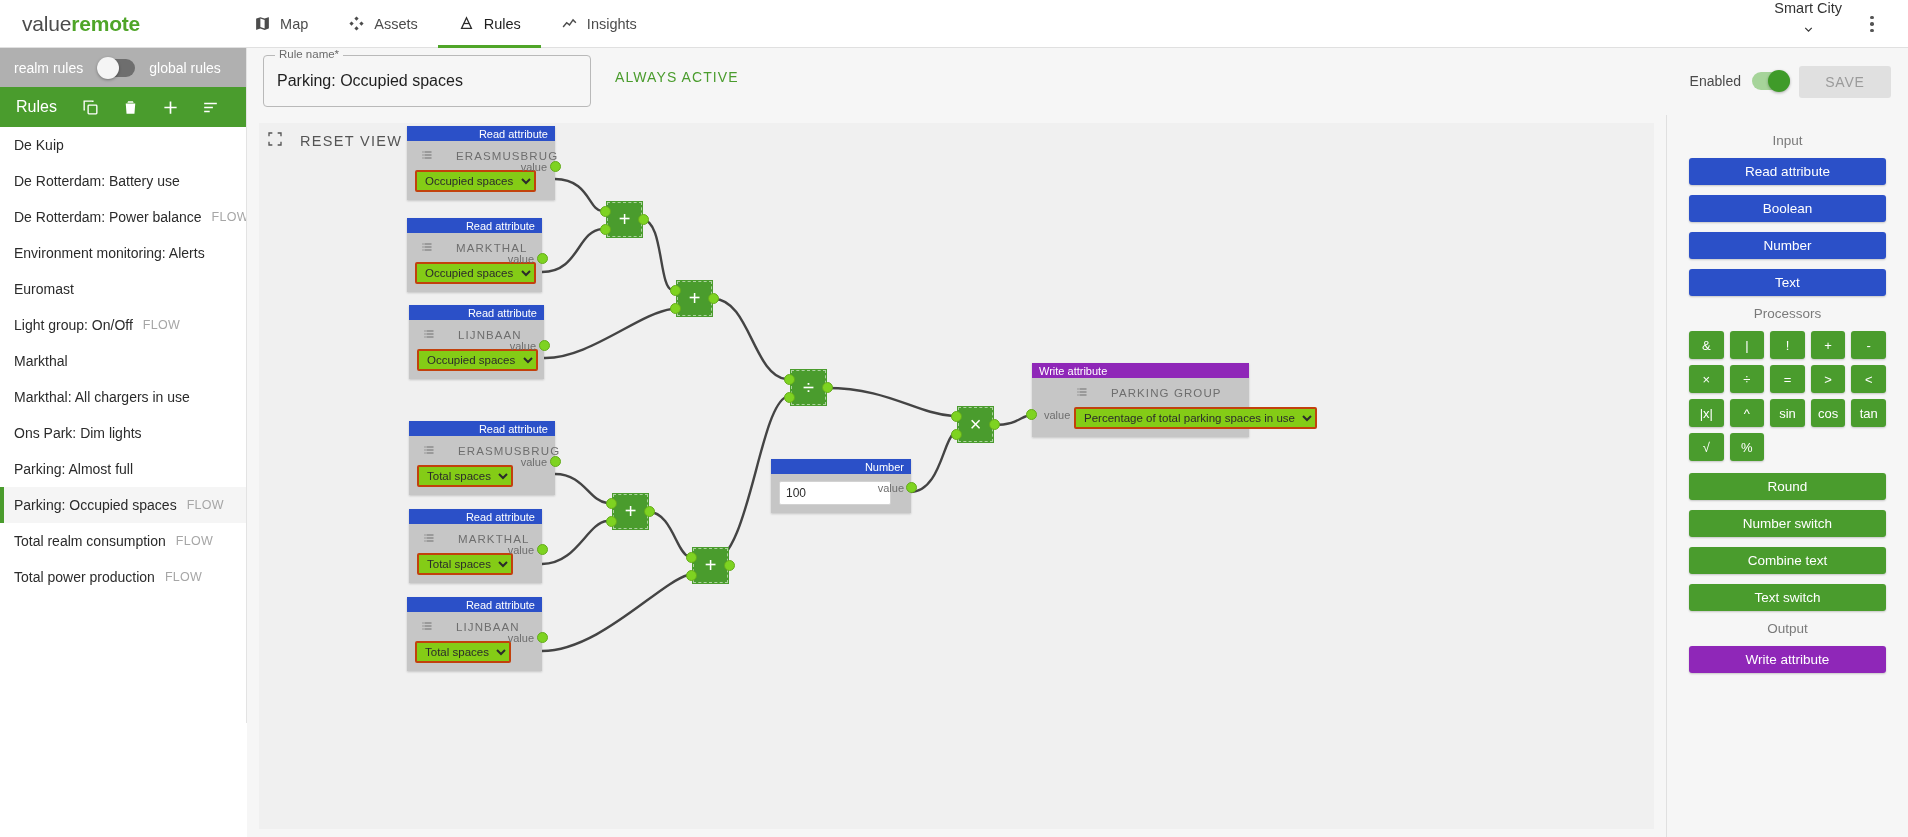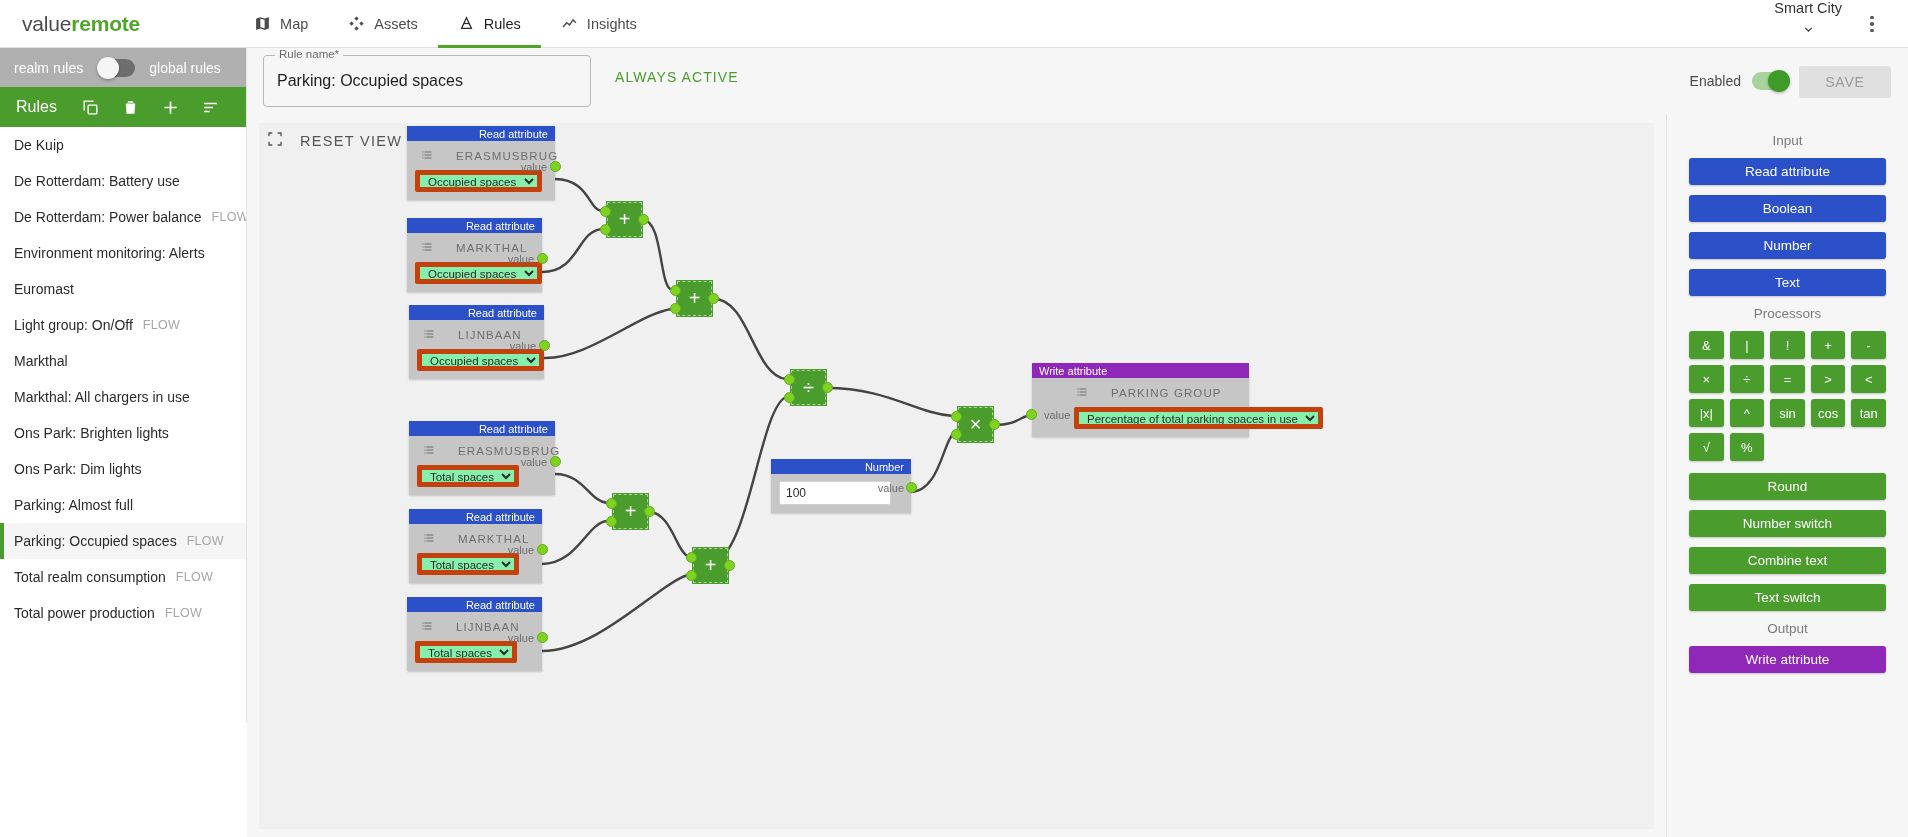--- a/index.html
+++ b/index.html
@@ -155,22 +155,22 @@
   }
   .node.read .hdr { background: #2b50c8; justify-content: flex-end; }
   .node.number .hdr { background: #2b50c8; justify-content: flex-end; }
   .node.write .hdr { background: #8f27b8; justify-content: flex-start; }
   .node .assetline {
     display: flex; align-items: center; gap: 23px;
     margin: 8px 0 0 14px; font-size: 11.5px; color: #6e6e6e; letter-spacing: 1.1px;
   }
   .node select {
     margin: 7px 0 8px 8px; height: 22px; font-size: 11.5px;
-    font-family: inherit; color: #2b2b2b; background: #86efac;
-    border: 5px solid #c2410c; border-radius: 2px; padding: 0 4px;
+    font-family: inherit; color: #2b2b2b; background: #84cc16;
+    border: 2px solid #c2410c; border-radius: 2px; padding: 0 4px;
   }
   .node input[type=text] {
     margin: 7px 0 8px 8px; height: 24px; width: 112px; font-size: 12px;
     font-family: inherit; color: #2b2b2b; background: #fff;
     border: 1px solid #d2d2d2; border-radius: 2px; padding: 0 6px;
   }
   .port-label {
     position: absolute; font-size: 11px; color: #6e6e6e;
   }
   .socket {
@@ -324,23 +324,20 @@
         <span>Light group: On/Off</span>
         <span class="flow">FLOW</span>
       </div>
       <div class="rule-item">
         <span>Markthal</span>
       </div>
       <div class="rule-item">
         <span>Markthal: All chargers in use</span>
       </div>
       <div class="rule-item">
-        <span>Ons Park: Brighten lights</span>
-      </div>
-      <div class="rule-item">
         <span>Ons Park: Dim lights</span>
       </div>
       <div class="rule-item">
         <span>Parking: Almost full</span>
       </div>
       <div class="rule-item selected">
         <span>Parking: Occupied spaces</span>
         <span class="flow">FLOW</span>
       </div>
       <div class="rule-item">

